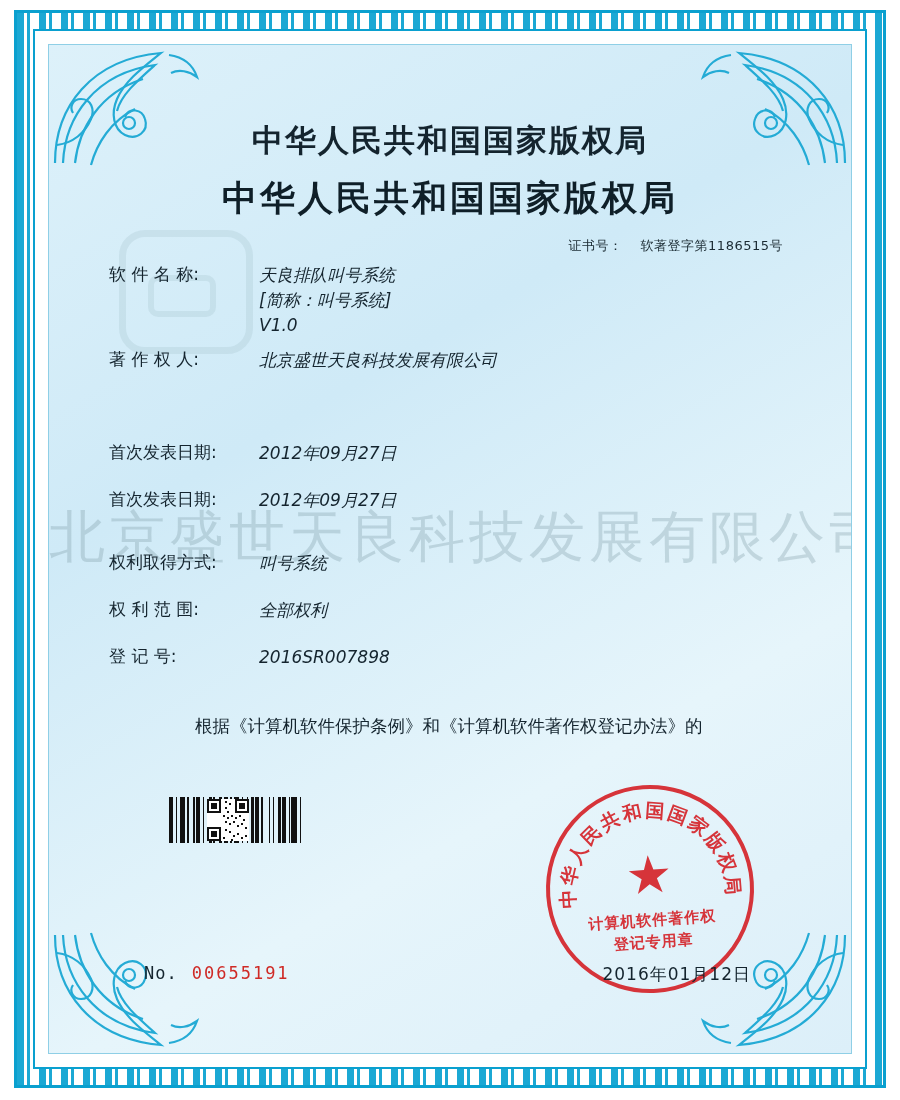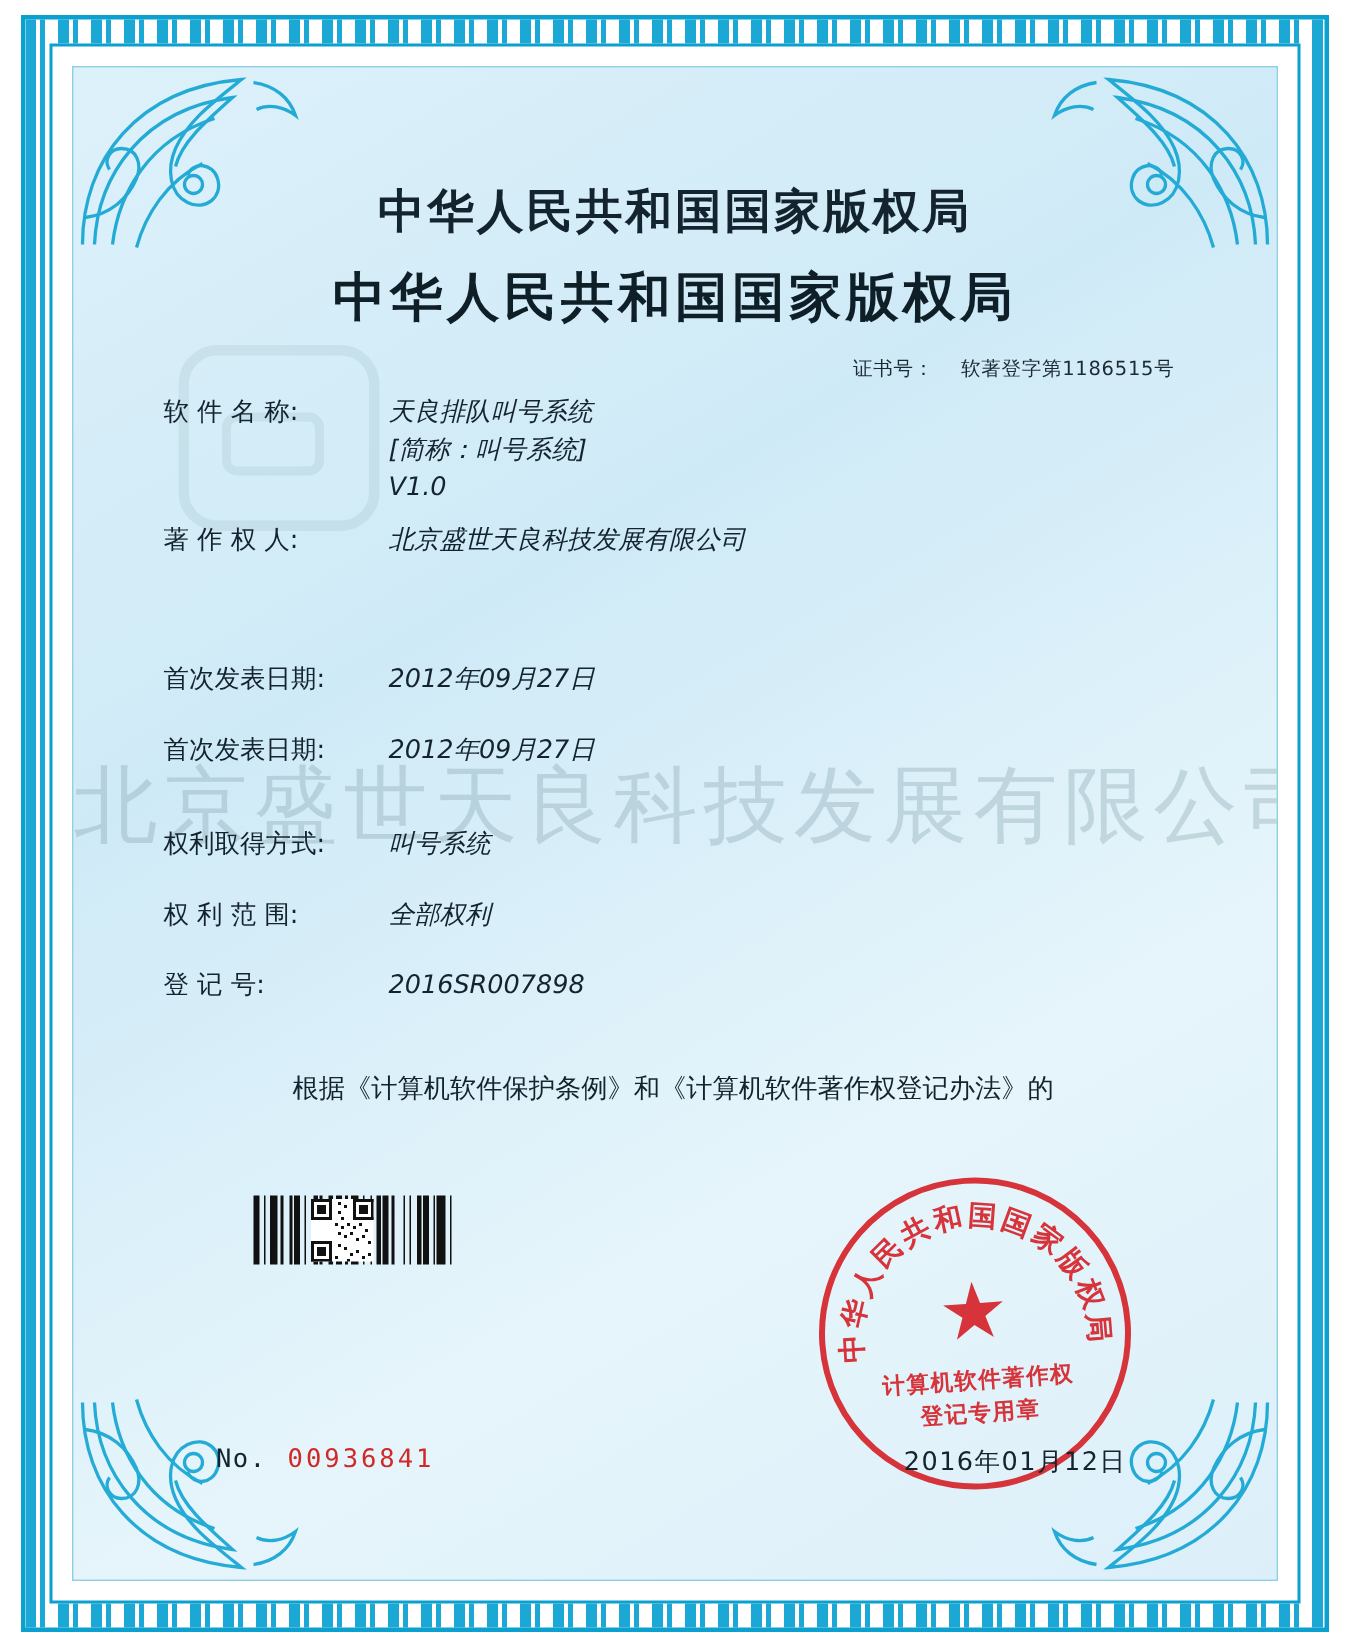--- a/index.html
+++ b/index.html
@@ -517,20 +517,20 @@
               <textPath href="#sealArc" startOffset="50%" text-anchor="middle" id="seal-arc-path">中华人民共和国国家版权局</textPath>
             </text>
           </svg>
         </div>
         <div class="star">★</div>
         <div class="line1">计算机软件著作权</div>
         <div class="line2">登记专用章</div>
       </div>
 
       <div class="serial">
-        <span>No.</span><span class="num">00936841</span>
+        <span>No.</span><span class="num">00655191</span>
       </div>
 
       <div class="issue-date">2016年01月12日</div>
 
     </div>
   </div>
 </div>
 
 </body></html>

